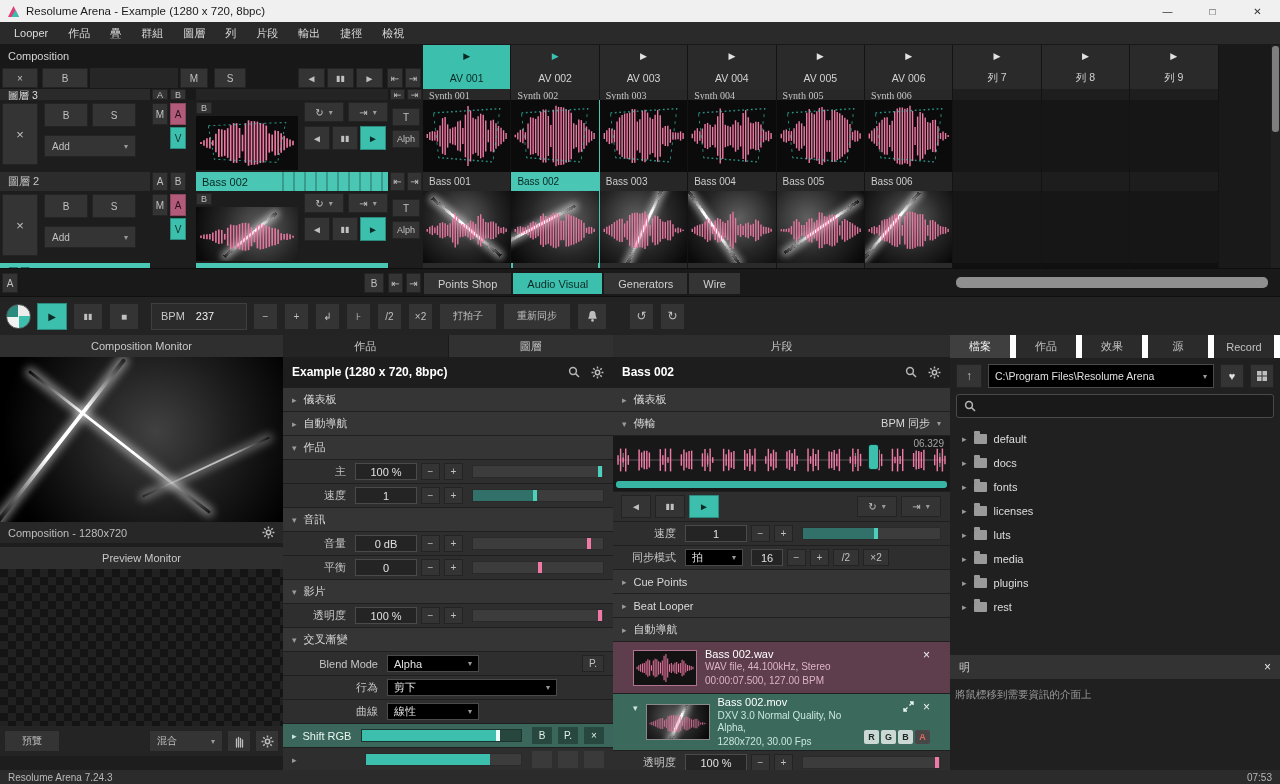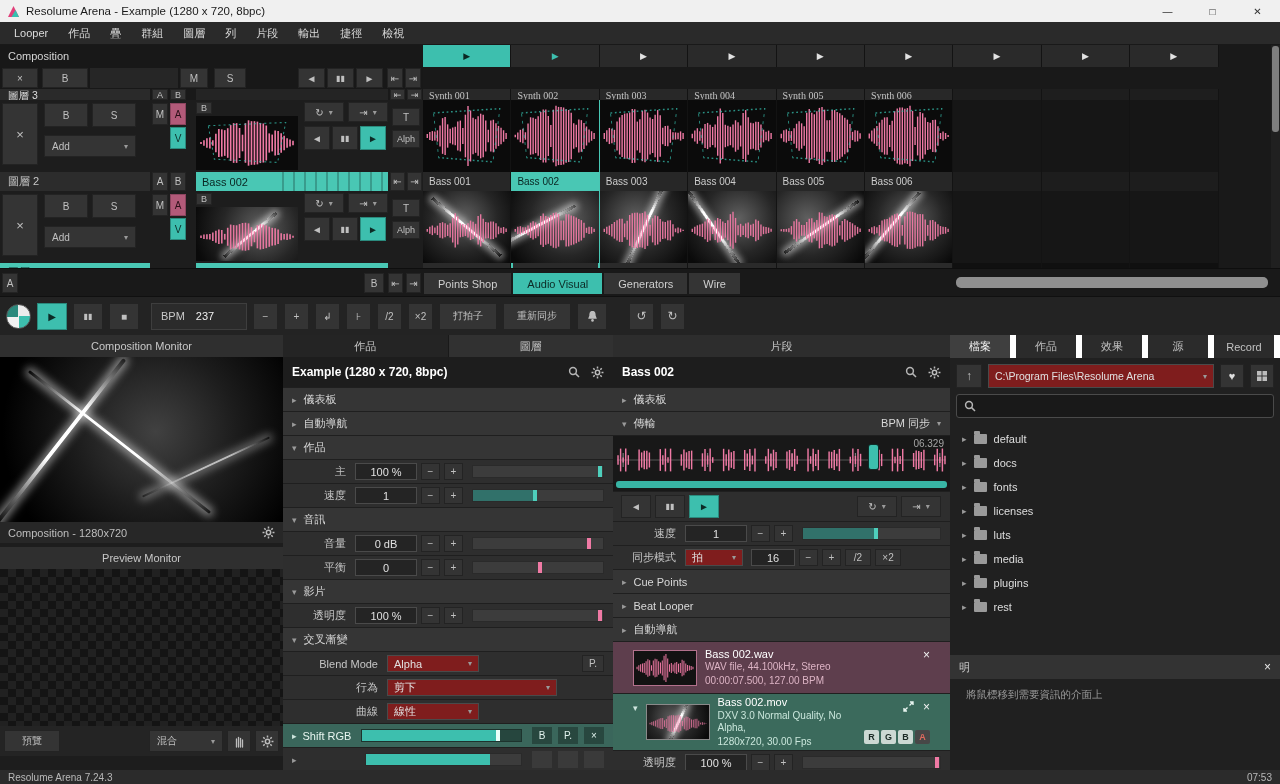--- a/index.html
+++ b/index.html
@@ -41,21 +41,21 @@
 .tri{color:#9a9a9a;font-size:9px;}
 .prow{height:23px;margin-top:1px;background:#2e2e2e;display:flex;align-items:center;padding-right:9px;}
 .plabel{width:72px;text-align:right;padding-right:9px;color:#c5c5c5;flex:none;}
 .pvalue{width:62px;height:17px;background:#242424;border:1px solid #4a4a4a;display:flex;align-items:center;justify-content:center;color:#e0e0e0;flex:none;}
 .pm{width:19px;height:17px;margin-left:4px;flex:none;}
 .slider{flex:1;height:13px;margin-left:9px;background:#3c3c3c;border:1px solid #2a2a2a;position:relative;}
 .sfill{position:absolute;top:0;bottom:0;left:0;}
 .sthumb{position:absolute;top:0;bottom:0;width:4px;}
 .sthumb.teal{background:#4ecfbc;}
 .sthumb.pink{background:#f07aa5;}
-.dd{height:17px;background:#7f1d1d;border:1px solid #4a4a4a;display:flex;align-items:center;justify-content:space-between;padding:0 6px;color:#e0e0e0;gap:6px;}
+.dd{height:17px;background:#000000;border:1px solid #4a4a4a;display:flex;align-items:center;justify-content:space-between;padding:0 6px;color:#e0e0e0;gap:6px;}
 .ddc{color:#9a9a9a;font-size:8px;}
 .erow{height:23px;margin-top:1px;background:#3a665b;display:flex;align-items:center;padding:0 9px;gap:6px;color:#e8f5f0;}
 .eslider{flex:1;height:13px;background:#26463e;border:1px solid #1d332d;position:relative;margin:0 4px;}
 .ebtn{width:20px;height:17px;background:rgba(0,0,0,.3);border:none;color:#dff1ec;flex:none;}
 .waveblock{height:55px;margin-top:1px;background:#181818;position:relative;}
 .wavepos{position:absolute;top:2px;right:6px;font-size:10px;color:#a5a5a5;}
 .filerow{margin-top:1px;display:flex;align-items:center;padding:0 20px;gap:8px;position:relative;}
 .fthumb{width:64px;height:36px;background:#121212;border:1px solid #8a8a8a;position:relative;overflow:hidden;flex:none;}
 .finfo{display:flex;flex-direction:column;gap:1px;font-size:10px;line-height:12.5px;}
 .finfo>div:first-child{font-size:11px;}
@@ -121,20 +121,31 @@
       </div>
       <div class="pcell">
         <span class="ptri">▶</span>
       </div>
       <div class="pcell">
         <span class="ptri">▶</span>
       </div>
       <div class="pcell">
         <span class="ptri">▶</span>
       </div>
+    </div>
+  <div id="name-row" class="colrow" style="top:22px;height:22px;">
+      <div class="ncell colactive">AV 001</div>
+      <div class="ncell">AV 002</div>
+      <div class="ncell">AV 003</div>
+      <div class="ncell">AV 004</div>
+      <div class="ncell">AV 005</div>
+      <div class="ncell">AV 006</div>
+      <div class="ncell">列 7</div>
+      <div class="ncell">列 8</div>
+      <div class="ncell">列 9</div>
     </div>
   <div id="l3-strips" class="colrow" style="top:44px;height:11px;font-family:Liberation Serif, serif;">
       <div class="scell">Synth 001</div>
       <div class="scell">Synth 002</div>
       <div class="scell">Synth 003</div>
       <div class="scell">Synth 004</div>
       <div class="scell">Synth 005</div>
       <div class="scell">Synth 006</div>
       <div class="scell empty"></div>
       <div class="scell empty"></div>
@@ -1266,21 +1277,21 @@
           <span class="sfill" style="width:52%;background:#31716a;"></span>
           <span class="sthumb teal" style="left:52%;"></span>
         </span>
     </div>
     <div class="prow">
       <span class="plabel">同步模式</span>
       <span class="dd" style="width:58px;">
           <span>拍</span>
           <span class="ddc">▾</span>
         </span>
-      <span class="pvalue" style="width:44px;margin-left:8px;">16</span>
+      <span class="pvalue" style="width:32px;margin-left:8px;">16</span>
       <span class="btn pm">−</span>
       <span class="btn pm">+</span>
       <span class="btn pm" style="width:26px;">/2</span>
       <span class="btn pm" style="width:26px;">×2</span>
     </div>
     <div class="sect">
         <span class="tri">▸</span>
         <span>Cue Points</span>
       </div>
     <div class="sect">
@@ -1484,19 +1495,19 @@
       <div class="treerow">
         <span class="tri">▸</span>
         <span class="folderic"></span>
         <span>rest</span>
       </div>
     </div>
   <div class="abs flex" style="top:320px;left:0;width:330px;height:24px;background:#333;padding:0 9px;">
     <span>明</span>
     <span style="margin-left:auto;color:#e8e8e8;font-size:12px;">×</span>
   </div>
-  <div class="abs" style="top:348px;left:0;width:300px;padding:5px 16px;color:#9a9a9a;font-size:10.5px;">將鼠標移到需要資訊的介面上</div>
+  <div class="abs" style="top:348px;left:0;width:300px;padding:5px 5px;color:#9a9a9a;font-size:10.5px;">將鼠標移到需要資訊的介面上</div>
 </div>
 
 <div class="abs flex" style="top:770px;left:0;width:1280px;height:14px;background:#2b2b2b;padding:0 8px;font-size:10px;color:#b8b8b8;">
   <span>Resolume Arena 7.24.3</span>
   <span style="margin-left:auto;">07:53</span>
 </div>
 
 </body></html>

